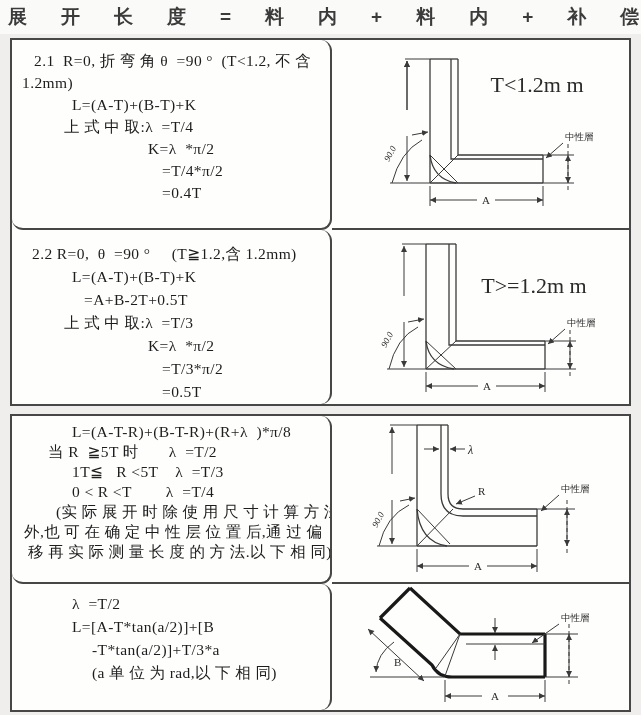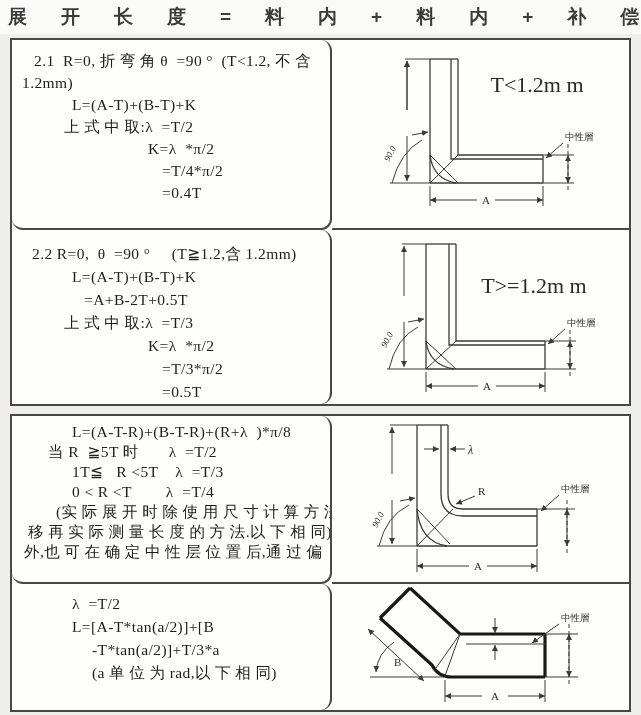--- a/index.html
+++ b/index.html
@@ -49,21 +49,21 @@
 <body>
 
 <div class="hdr">展开长度=料内+料内+补偿</div>
 
 <div id="tbl1" class="tbl">
 
   <div class="cell cL cT fcell r21">
     <div class="fl" style="padding-left:14px">2.1  R=0, 折 弯 角 θ  =90 °  (T&lt;1.2, 不 含</div>
     <div class="fl" style="padding-left:2px">1.2mm)</div>
     <div class="fl" style="padding-left:52px">L=(A-T)+(B-T)+K</div>
-    <div class="fl" style="padding-left:44px">上 式 中 取:λ  =T/2</div>
+    <div class="fl" style="padding-left:44px">上 式 中 取:λ  =T/4</div>
     <div class="fl" style="padding-left:128px">K=λ  *π/2</div>
     <div class="fl" style="padding-left:142px">=T/4*π/2</div>
     <div class="fl" style="padding-left:142px">=0.4T</div>
   </div>
 
   <div class="cell cT">
     <svg width="297" height="186" viewBox="0 0 297 186">
       <defs>
         <marker id="d1e" markerWidth="8" markerHeight="8" refX="6" refY="3" orient="auto" markerUnits="userSpaceOnUse">
             <path d="M0,0 L6,3 L0,6 Z" fill="#3a3a3a"></path>
@@ -167,22 +167,22 @@
 </div>
 
 <div id="tbl2" class="tbl">
 
   <div class="cell cL cT fcell r23" style="padding-top:6px">
     <div class="fl" style="padding-left:52px">L=(A-T-R)+(B-T-R)+(R+λ  )*π/8</div>
     <div class="fl" style="padding-left:28px">当 R  ≧5T 时       λ  =T/2</div>
     <div class="fl" style="padding-left:52px">1T≦   R &lt;5T    λ  =T/3</div>
     <div class="fl" style="padding-left:52px">0 &lt; R &lt;T        λ  =T/4</div>
     <div class="fl" style="padding-left:36px">(实 际 展 开 时 除 使 用 尺 寸 计 算 方 法</div>
+    <div class="fl" style="padding-left:4px">外,也 可 在 确 定 中 性 层 位 置 后,通 过 偏</div>
     <div class="fl" style="padding-left:8px">移 再 实 际 测 量 长 度 的 方 法.以 下 相 同)</div>
-    <div class="fl" style="padding-left:4px">外,也 可 在 确 定 中 性 层 位 置 后,通 过 偏</div>
   </div>
 
   <div class="cell cT">
     <svg width="297" height="164" viewBox="0 0 297 164">
       <defs>
         <marker id="d3e" markerWidth="8" markerHeight="8" refX="6" refY="3" orient="auto" markerUnits="userSpaceOnUse">
             <path d="M0,0 L6,3 L0,6 Z" fill="#3a3a3a"></path>
           </marker>
         <marker id="d3s" markerWidth="8" markerHeight="8" refX="0" refY="3" orient="auto" markerUnits="userSpaceOnUse">
             <path d="M6,0 L0,3 L6,6 Z" fill="#3a3a3a"></path>

